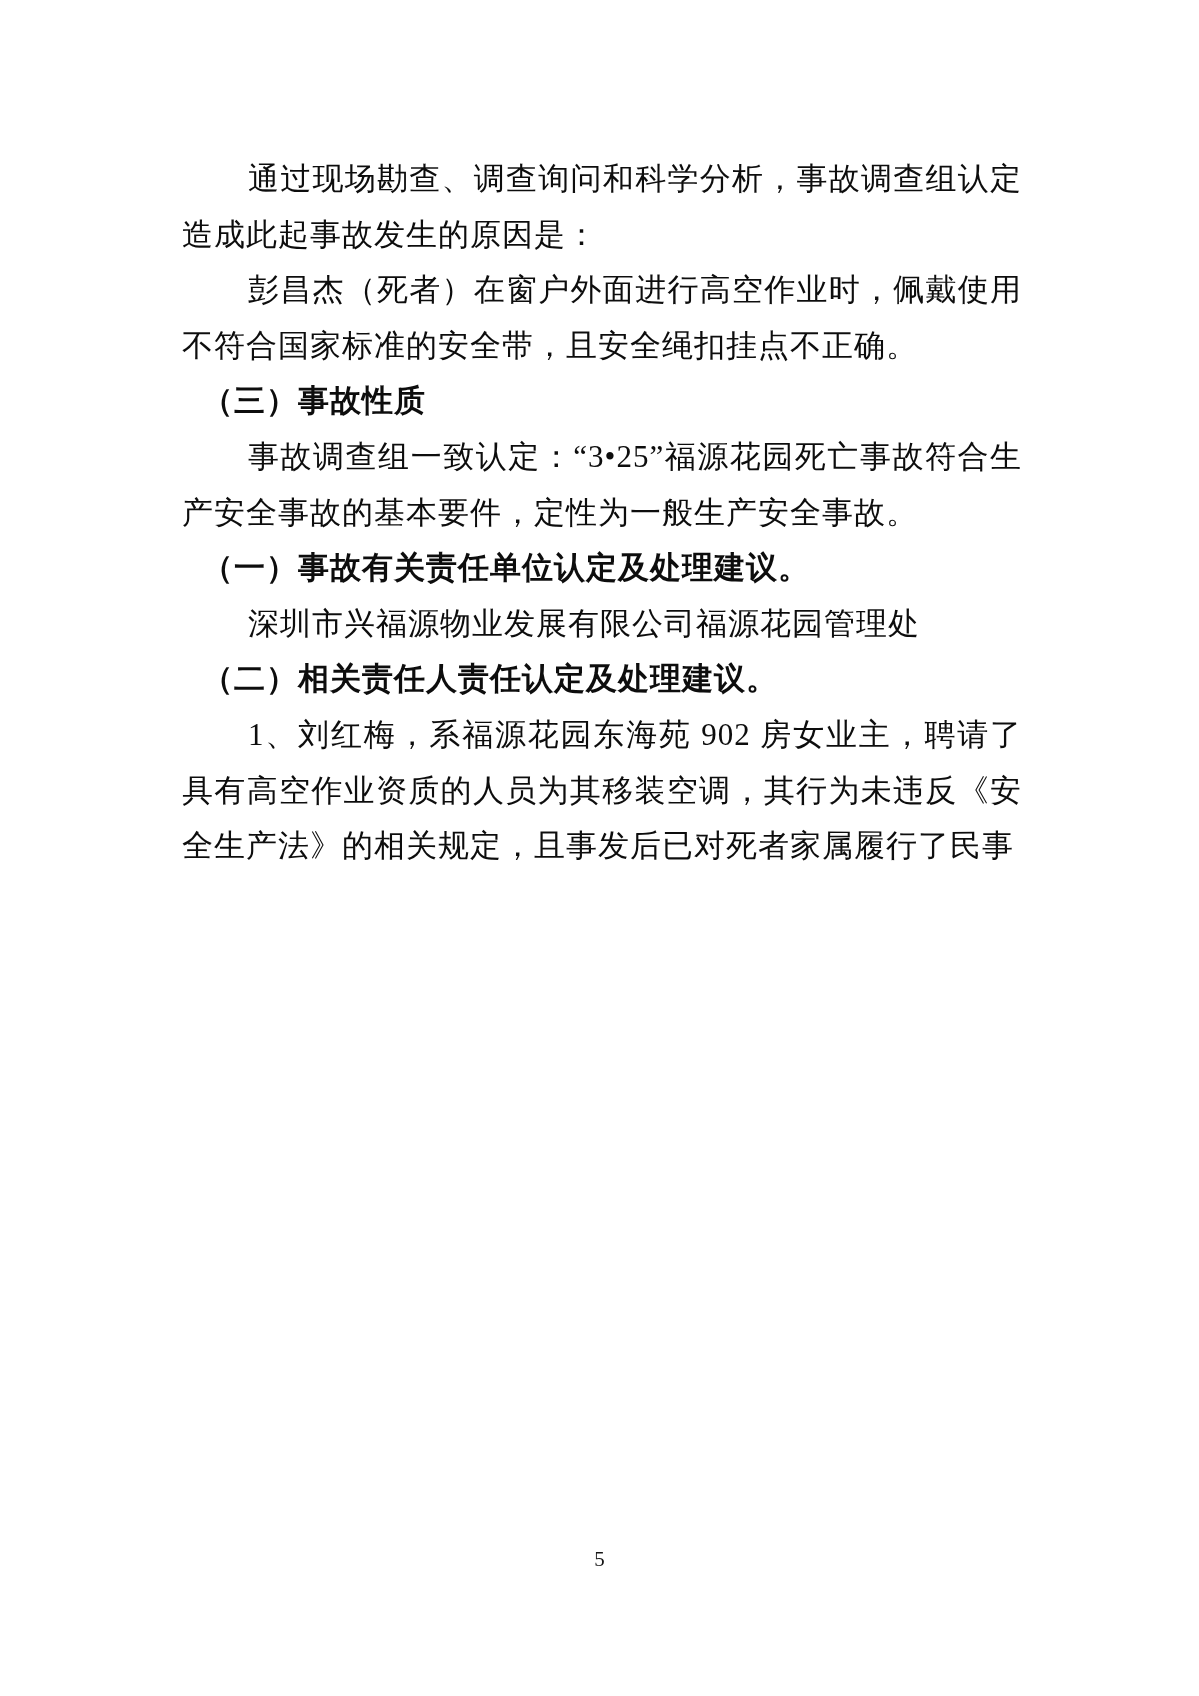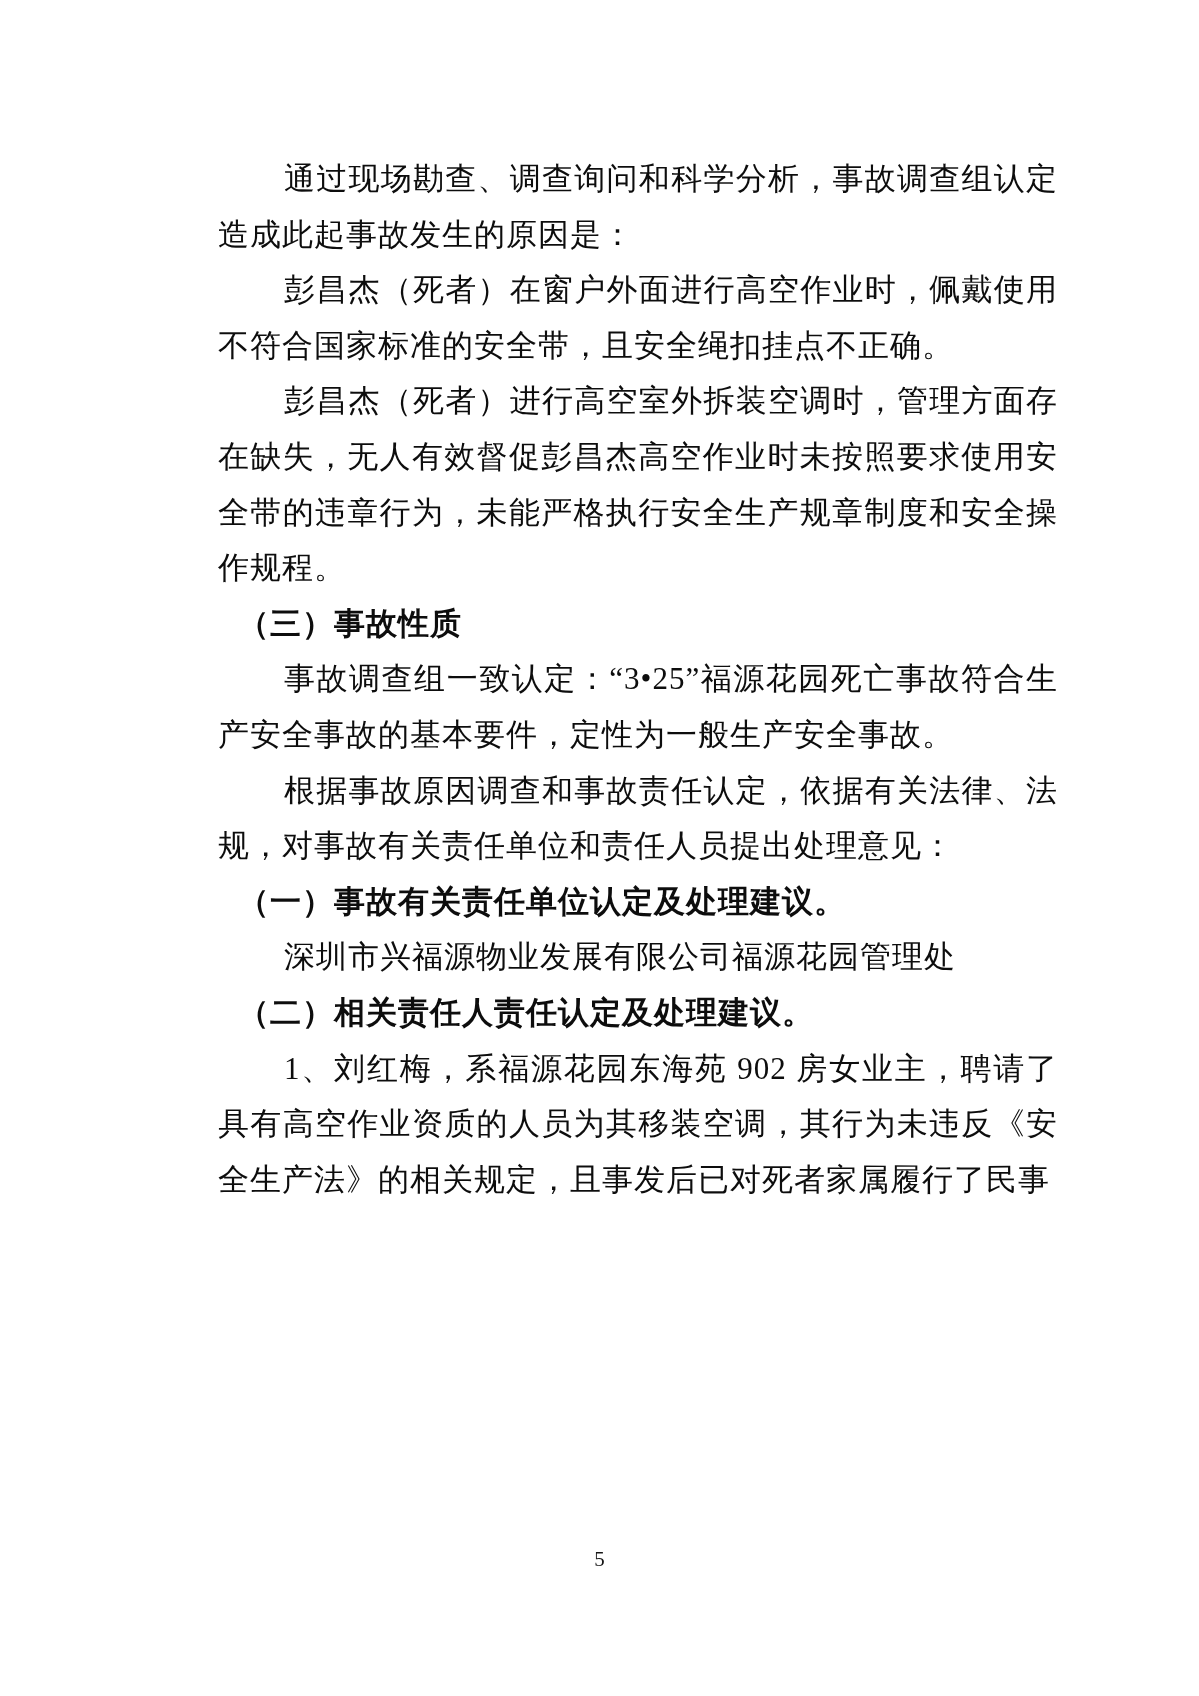--- a/index.html
+++ b/index.html
@@ -19,21 +19,20 @@
   }
   .content {
     position: absolute;
     left: 182px;
     top: 151px;
     width: 840px;
     font-size: 31px;
     line-height: 55.6px;
     letter-spacing: 1px;
     text-align: justify;
-    margin-left: 36px;
   }
   .para {
     margin: 0;
     text-indent: 66px;
   }
   .heading {
     margin: 0;
     text-indent: 20px;
     font-family: "Liberation Sans", "DejaVu Sans", sans-serif;
     font-weight: 700;
@@ -50,24 +49,22 @@
     color: #151515;
   }
 </style>
 </head>
 <body>
 
 <div class="page">
   <div class="content">
     <p class="para">通过现场勘查、调查询问和科学分析，事故调查组认定造成此起事故发生的原因是：</p>
     <p class="para">彭昌杰（死者）在窗户外面进行高空作业时，佩戴使用不符合国家标准的安全带，且安全绳扣挂点不正确。</p>
-    <p class="para">彭昌杰（死者）进行高空室外拆装空调时，管理方面存在缺失，无人有效督促彭昌杰高空作业时未按照要求使用安全带的违章行为，未能严格执行安全生产规章制度和安全操作规程。</p>
     <p class="heading">（三）事故性质</p>
     <p class="para">事故调查组一致认定：“3•25”福源花园死亡事故符合生产安全事故的基本要件，定性为一般生产安全事故。</p>
-    <p class="para">根据事故原因调查和事故责任认定，依据有关法律、法规，对事故有关责任单位和责任人员提出处理意见：</p>
     <p class="heading">（一）事故有关责任单位认定及处理建议。</p>
     <p class="para">深圳市兴福源物业发展有限公司福源花园管理处</p>
     <p class="heading">（二）相关责任人责任认定及处理建议。</p>
     <p class="para">1、刘红梅，系福源花园东海苑 902 房女业主，聘请了具有高空作业资质的人员为其移装空调，其行为未违反《安全生产法》的相关规定，且事发后已对死者家属履行了民事</p>
   </div>
   <div class="footer">
     <span>5</span>
   </div>
 </div>
 

